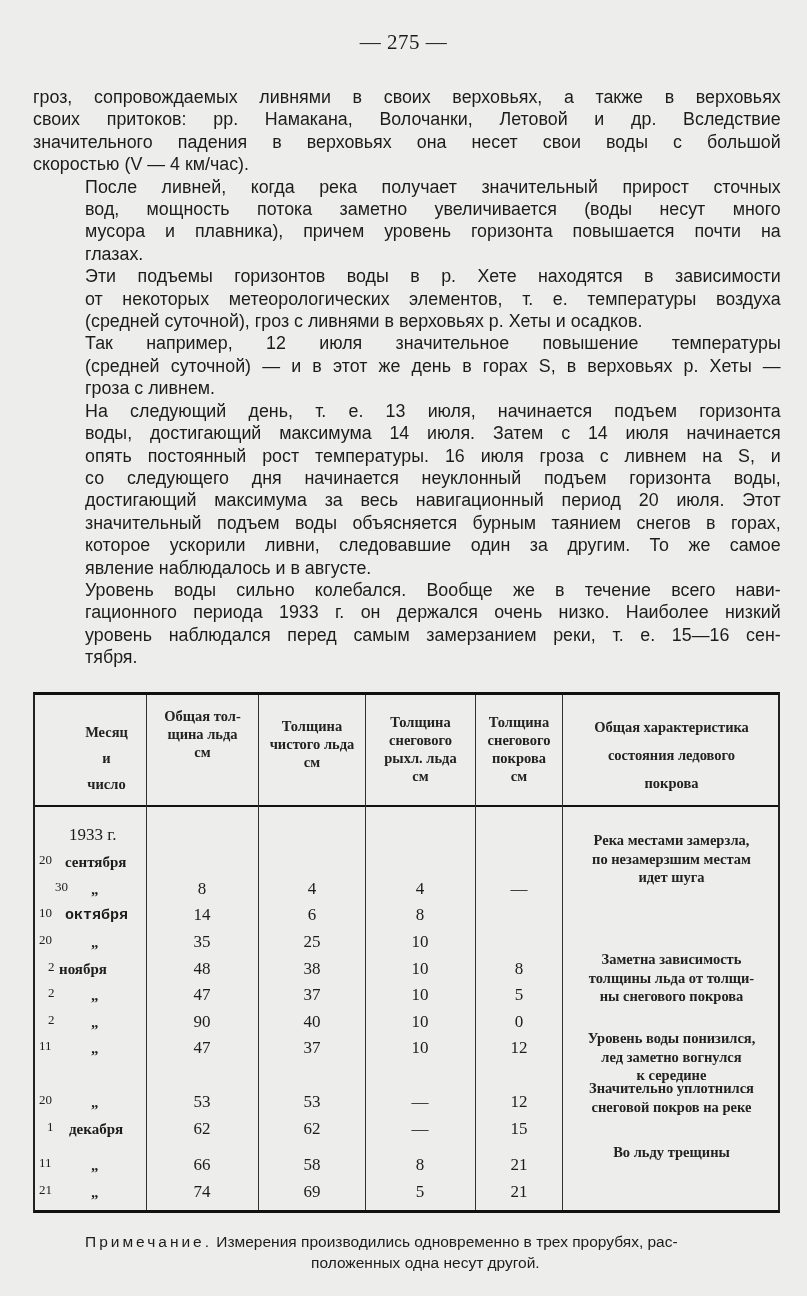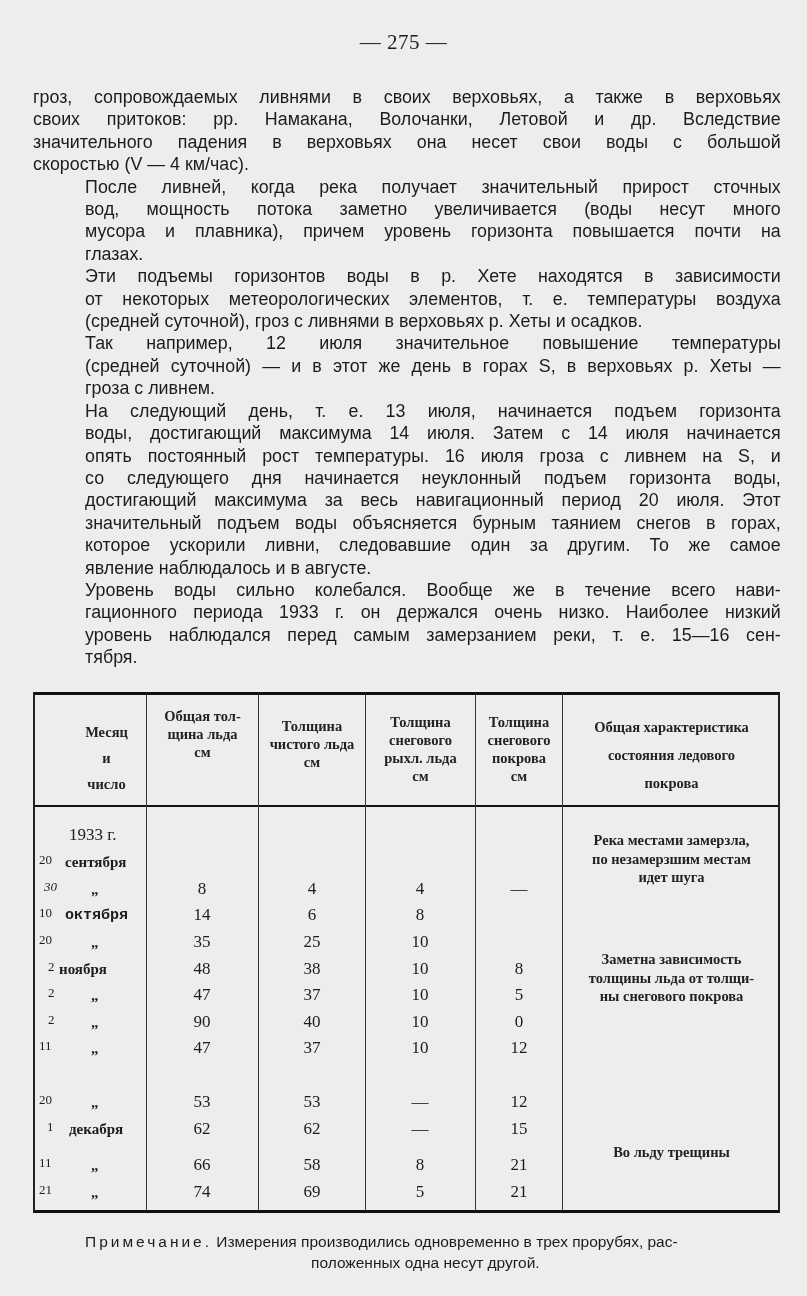--- a/index.html
+++ b/index.html
@@ -147,21 +147,21 @@
     <div class="cell" style="left: 34px; top: 130px;">1933 г.</div>
     <div style="position: absolute; left: 0px; top: 157px; width: 100%; height: 22px;">
       <span class="date-num" style="left: 4px; top: 0px;">20</span>
       <span class="date-month" style="left: 30px; top: 2px;">сентября</span>
       <span class="num" style="left: 137px; top: 0px;"></span>
       <span class="num" style="left: 247px; top: 0px;"></span>
       <span class="num" style="left: 355px; top: 0px;"></span>
       <span class="num" style="left: 454px; top: 0px;"></span>
     </div>
     <div style="position: absolute; left: 0px; top: 184px; width: 100%; height: 22px;">
-      <span class="date-num" style="left: 9px; top: 0px; font-style: italic;">30</span>
+      <span class="date-num" style="left: 20px; top: 0px;">30</span>
       <span class="date-month" style="left: 56px; top: 2px;">„</span>
       <span class="num" style="left: 137px; top: 0px;">8</span>
       <span class="num" style="left: 247px; top: 0px;">4</span>
       <span class="num" style="left: 355px; top: 0px;">4</span>
       <span class="num" style="left: 454px; top: 0px;">—</span>
     </div>
     <div style="position: absolute; left: 0px; top: 210px; width: 100%; height: 22px;">
       <span class="date-num" style="left: 4px; top: 0px;">10</span>
       <span class="date-month" style="left: 30px; top: 2px; font-family: Liberation Mono, monospace;">октября</span>
       <span class="num" style="left: 137px; top: 0px;">14</span>
@@ -244,20 +244,29 @@
     <div class="char" style="left: 528px; width: 217px; top: 136px;">
       <div>Река местами замерзла,</div>
       <div>по незамерзшим местам</div>
       <div>идет шуга</div>
     </div>
     <div class="char" style="left: 528px; width: 217px; top: 255px;">
       <div>Заметна зависимость</div>
       <div>толщины льда от толщи-</div>
       <div>ны снегового покрова</div>
     </div>
+    <div class="char" style="left: 528px; width: 217px; top: 334px;">
+      <div>Уровень воды понизился,</div>
+      <div>лед заметно вогнулся</div>
+      <div>к середине</div>
+    </div>
+    <div class="char" style="left: 528px; width: 217px; top: 384px;">
+      <div>Значительно уплотнился</div>
+      <div>снеговой покров на реке</div>
+    </div>
     <div class="char" style="left: 528px; width: 217px; top: 448px;">
       <div>Во льду трещины</div>
     </div>
   </div>
 
 <div class="note">
   <div class="l1">
     <span class="spaced">Примечание.</span>
     <span>Измерения производились одновременно в трех прорубях, рас-</span>
   </div>

